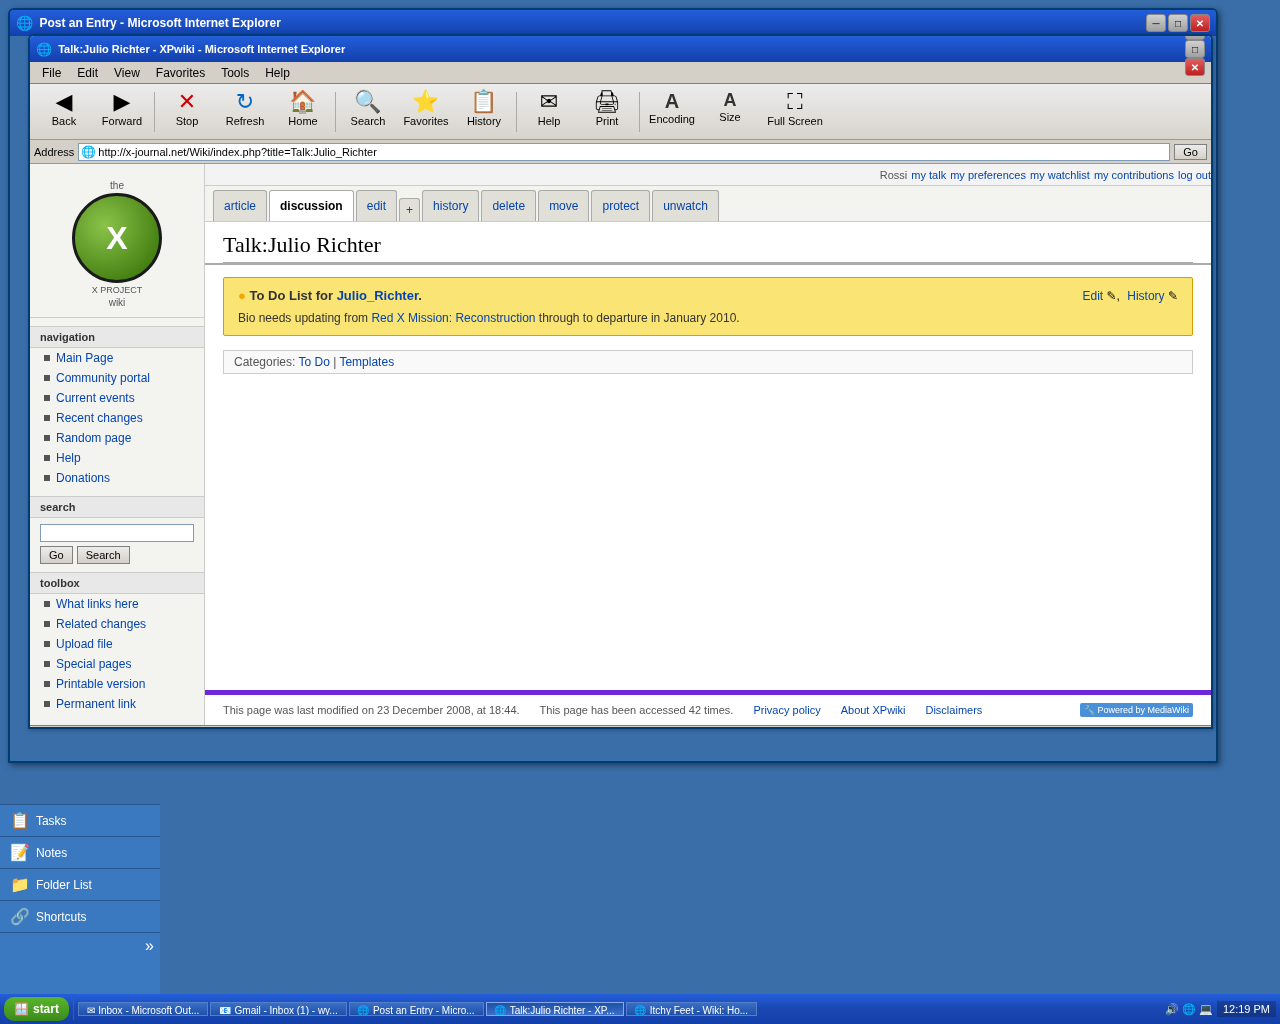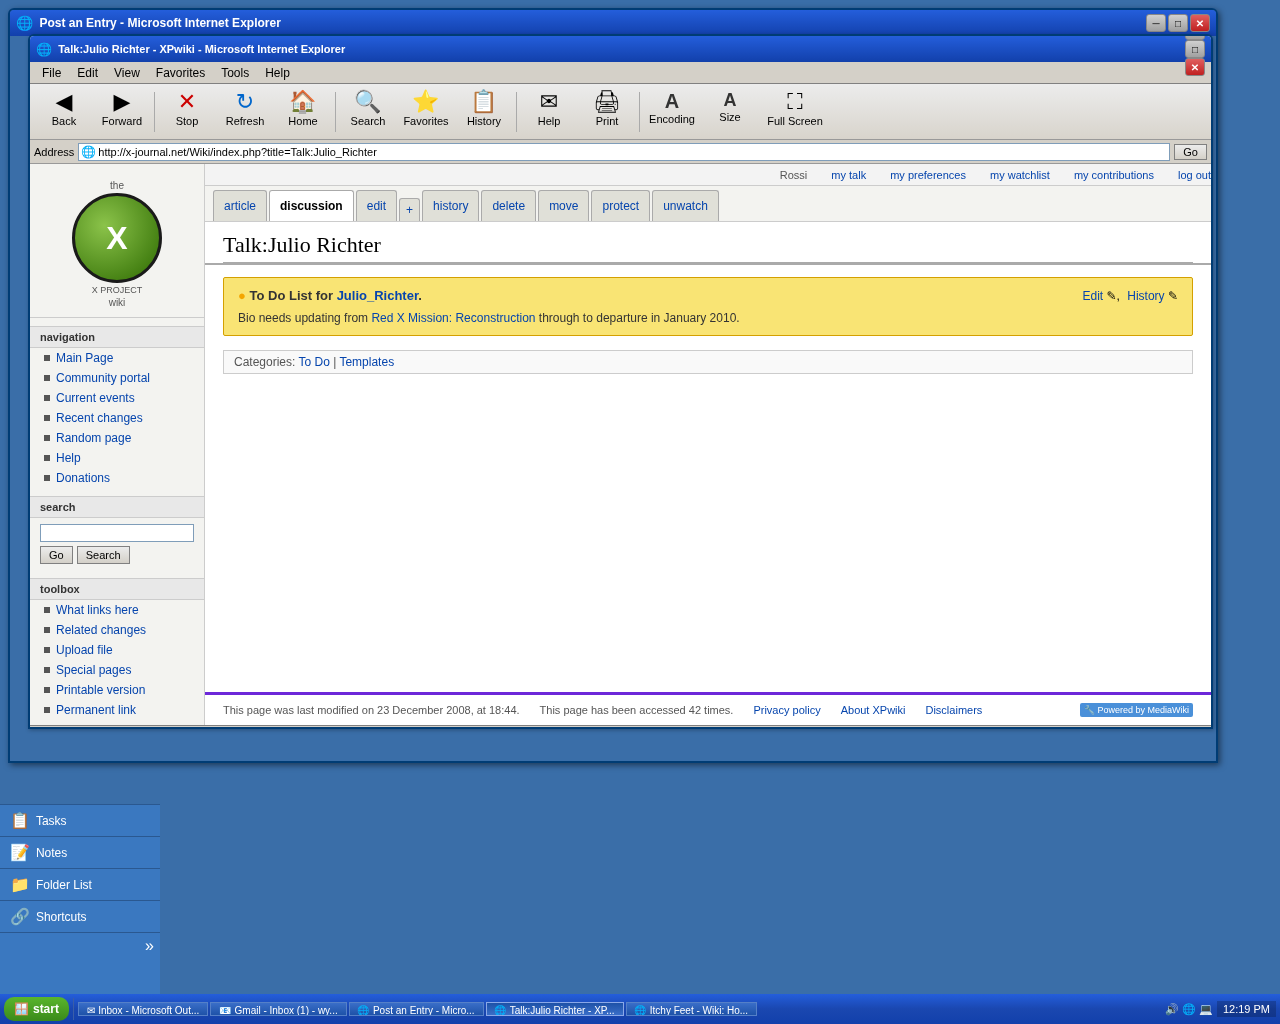--- a/index.html
+++ b/index.html
@@ -147,21 +147,21 @@
 
     
     .user-bar {
       background: #f3f3f3;
       border-bottom: 1px solid #ccc;
       padding: 2px 10px 2px auto;
       font-size: 11px;
       display: flex;
       justify-content: flex-end;
       align-items: center;
-      gap: 24px;
+      gap: 4px;
       height: 22px;
     }
     .user-bar a { color: #0645ad; text-decoration: none; }
 
     
     .wiki-wrap {
       display: flex;
       flex: 1;
       overflow: hidden;
     }
@@ -194,21 +194,20 @@
       position: relative;
     }
     .sidebar-section-title {
       padding: 4px 10px;
       font-size: 11px;
       font-weight: bold;
       color: #333;
       background: #e8e8e8;
       border-bottom: 1px solid #ccc;
       border-top: 1px solid #ccc;
-      margin-top: 6px;
     }
     .sidebar-link {
       display: flex;
       align-items: center;
       padding: 3px 14px;
       font-size: 12px;
       color: #0645ad;
       text-decoration: none;
       cursor: pointer;
     }
@@ -341,21 +340,21 @@
       background: #f9f9f9;
       padding: 4px 10px;
       font-size: 12px;
       color: #555;
       margin-top: 8px;
     }
     .cat-link { color: #0645ad; text-decoration: none; }
 
     
     .footer {
-      border-top: 3px solid #6d28d9;
+      border-top: 5px solid #6d28d9;
       background: white;
       padding: 8px 18px;
       font-size: 11px;
       color: #555;
       display: flex;
       align-items: center;
       gap: 20px;
     }
     .footer a { color: #0645ad; text-decoration: none; }
     .footer-mediawiki {

